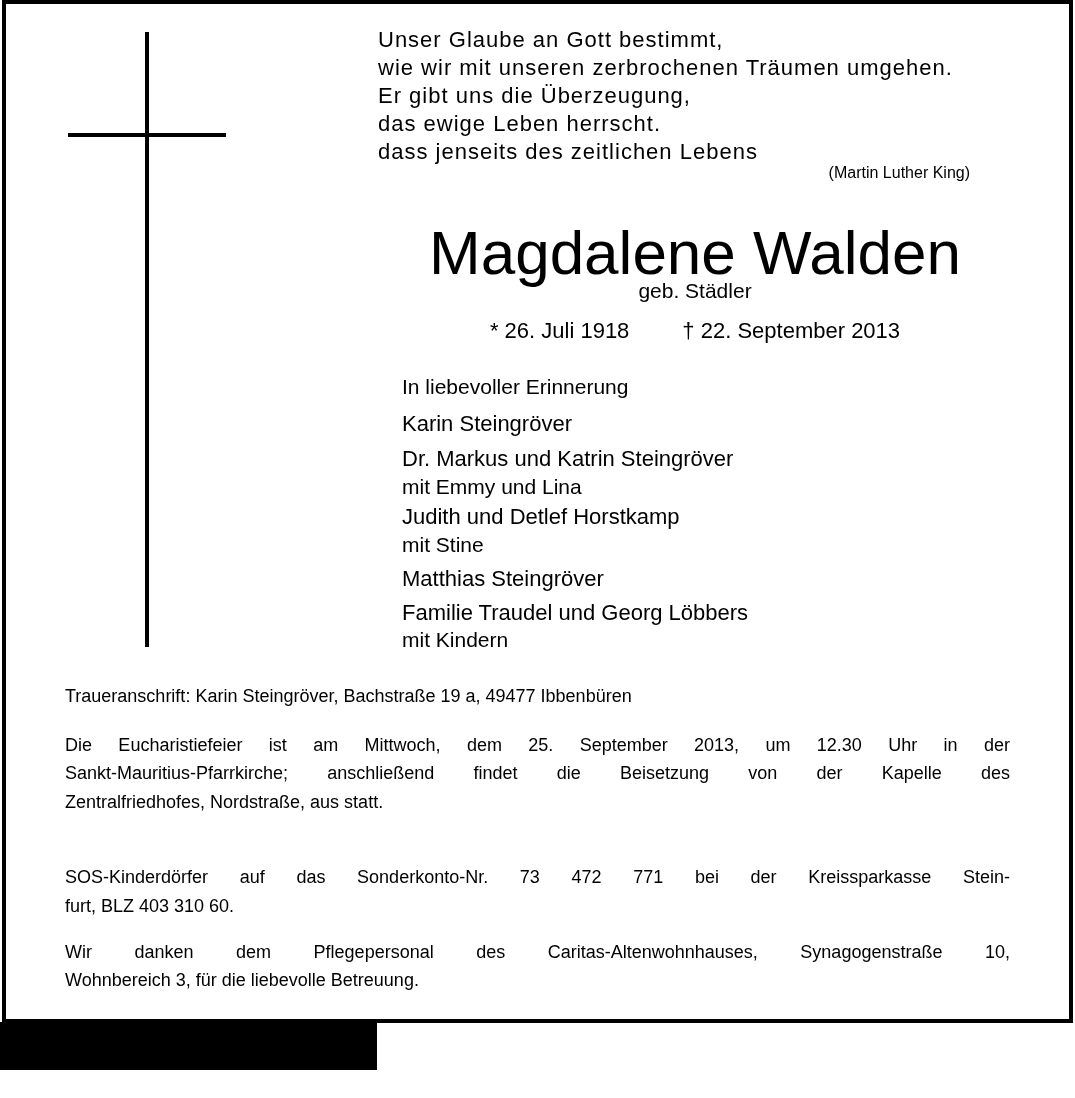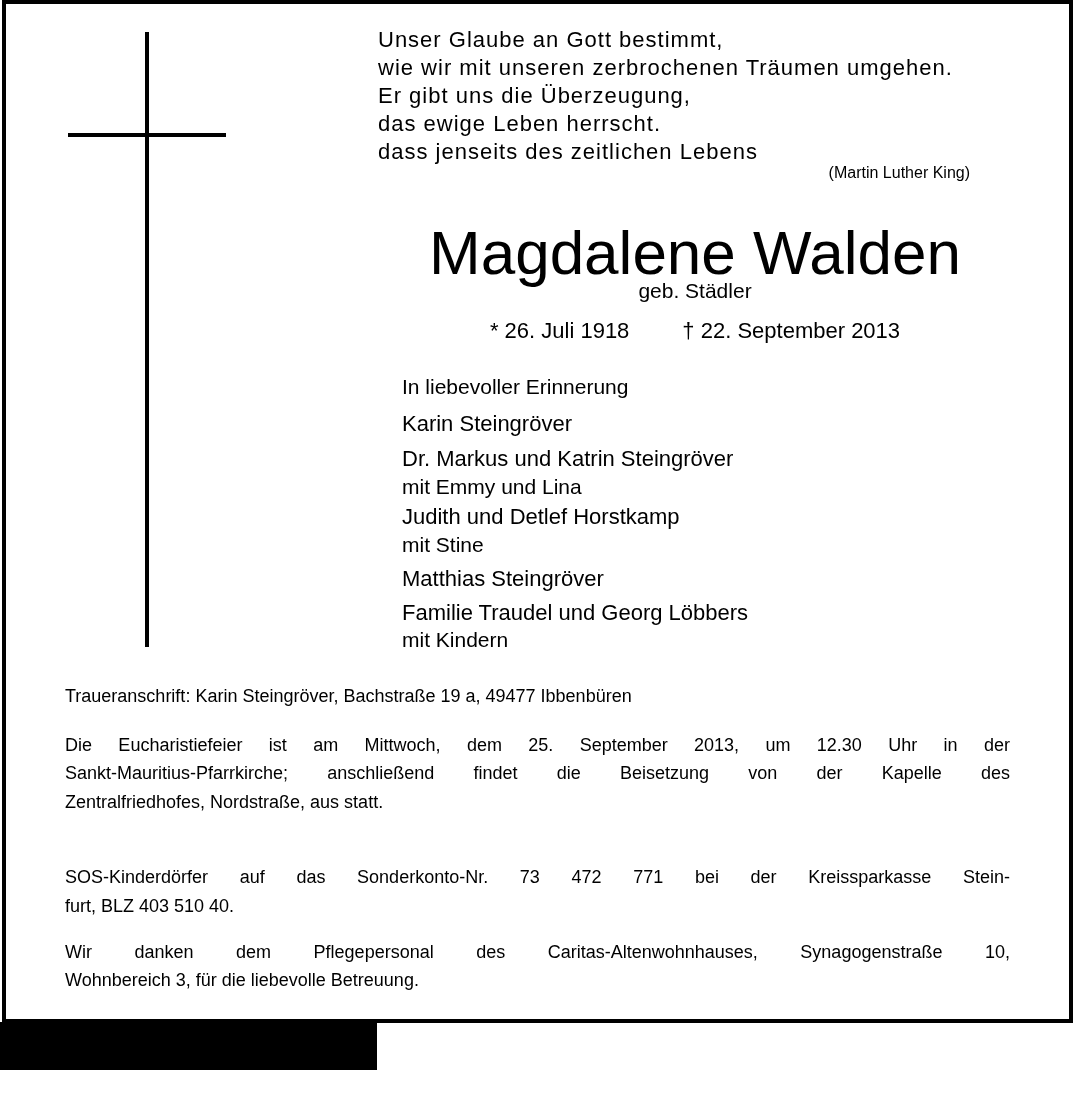--- a/index.html
+++ b/index.html
@@ -94,20 +94,20 @@
   <div class="mline bold" style="top:600px">Familie Traudel und Georg Löbbers</div>
   <div class="mline" style="top:627px">mit Kindern</div>
 
   <div class="bline" style="top:682px">Traueranschrift: Karin Steingröver, Bachstraße 19 a, 49477 Ibbenbüren</div>
 
   <div class="bline just" style="top:731px">Die Eucharistiefeier ist am Mittwoch, dem 25. September 2013, um 12.30 Uhr in der</div>
   <div class="bline just" style="top:759px">Sankt-Mauritius-Pfarrkirche; anschließend findet die Beisetzung von der Kapelle des</div>
   <div class="bline" style="top:788px">Zentralfriedhofes, Nordstraße, aus statt.</div>
 
   <div class="bline just" style="top:863px">SOS-Kinderdörfer auf das Sonderkonto-Nr. 73 472 771 bei der Kreissparkasse Stein-</div>
-  <div class="bline" style="top:892px">furt, BLZ 403 510 40.</div>
+  <div class="bline" style="top:892px">furt, BLZ 403 310 60.</div>
 
   <div class="bline just" style="top:938px">Wir danken dem Pflegepersonal des Caritas-Altenwohnhauses, Synagogenstraße 10,</div>
   <div class="bline" style="top:966px">Wohnbereich 3, für die liebevolle Betreuung.</div>
 
   <div class="redaction"></div>
 
 </div>
 
 </body></html>

